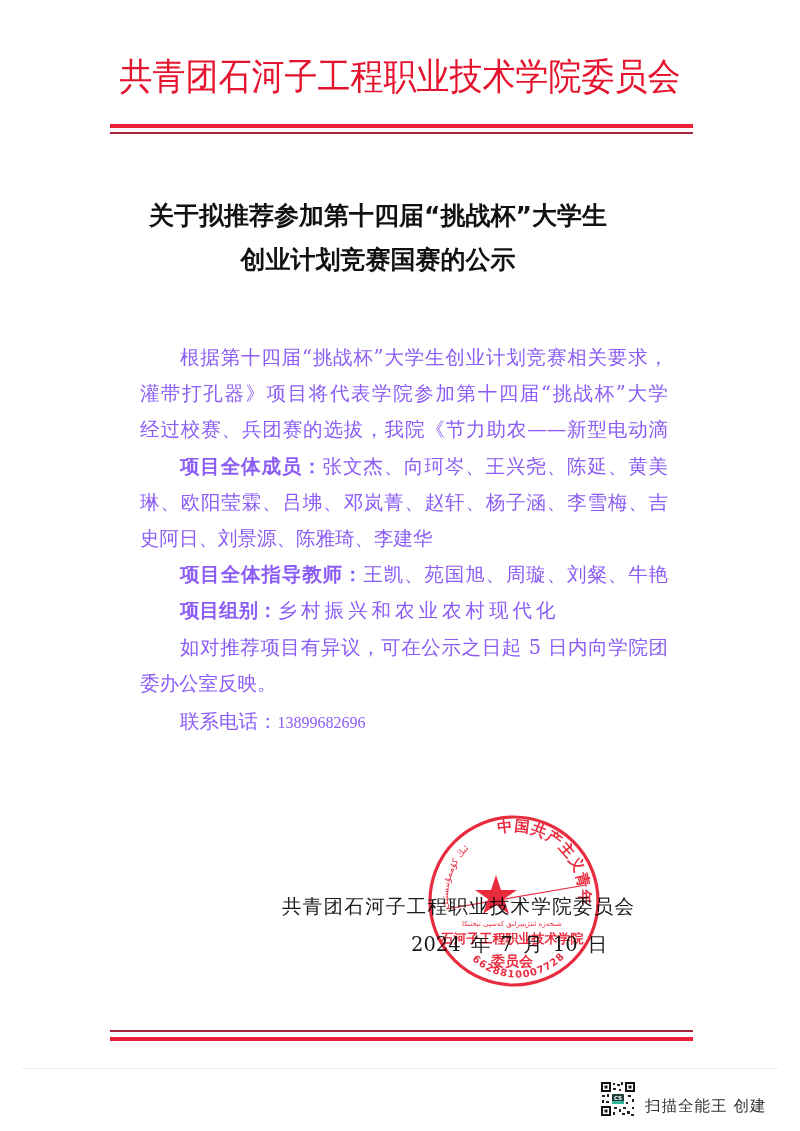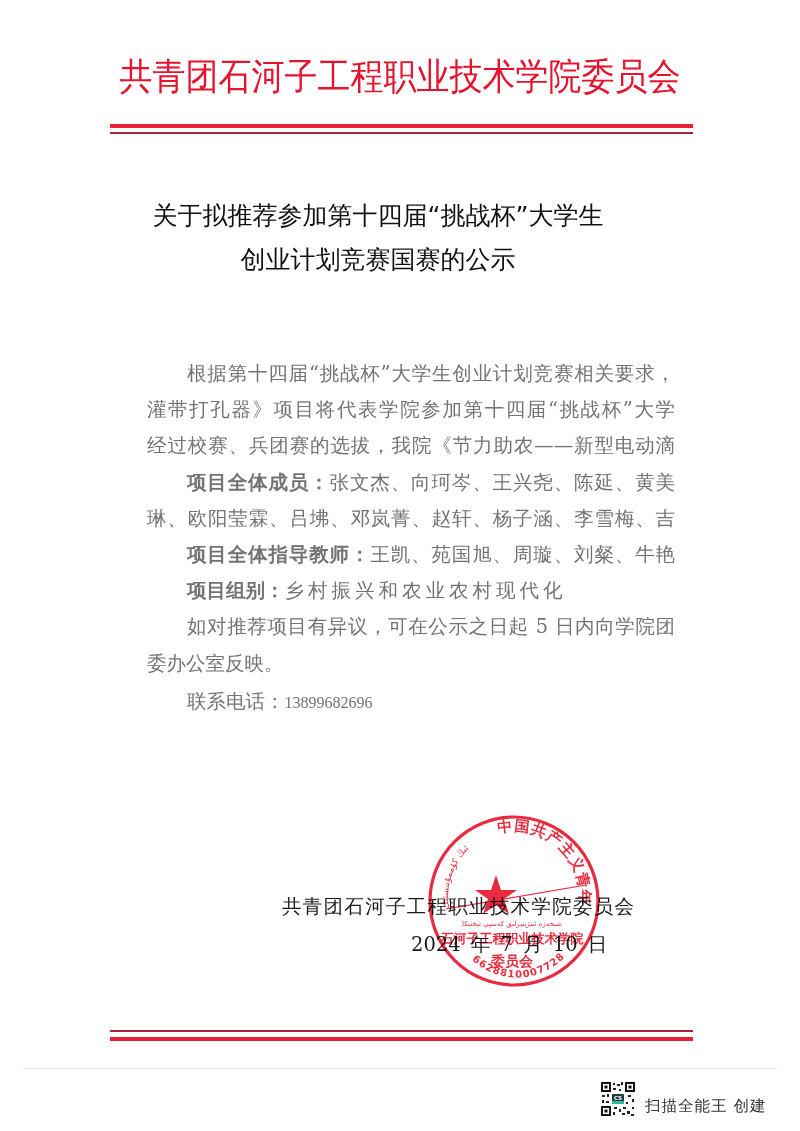--- a/index.html
+++ b/index.html
@@ -18,25 +18,25 @@
     font-family: "DejaVu Serif", "Liberation Serif", serif;
     font-size: 33px; letter-spacing: 0px; color: #e5132d; line-height: 50px;
     transform: scaleY(1.12);
   }
   .rule { position: absolute; left: 110px; width: 583px; }
   .rule.thick { height: 4px; background: #ea1e34; }
   .rule.thin { height: 1.5px; background: #a8243a; }
   .doc-title {
     position: absolute; left: 0; width: 756px; top: 194px; text-align: center;
     font-family: "DejaVu Sans", "Liberation Sans", sans-serif;
-    font-weight: normal; font-size: 25px; line-height: 44px; color: #111;
+    font-weight: bold; font-size: 25px; line-height: 44px; color: #111;
   }
   .body-text {
-    position: absolute; left: 147px; width: 528px; top: 340px;
-    font-size: 19.5px; line-height: 36.2px; color: #737373; margin-top: 16px;
+    position: absolute; left: 140px; width: 528px; top: 340px;
+    font-size: 19.5px; line-height: 36.2px; color: #8b5cf6;
   }
   .body-text .line { display: block; white-space: nowrap; text-align-last: justify; text-align: justify; }
   .body-text .line.last { text-align-last: left; }
   .indent { padding-left: 40px; }
   .lbl { font-family: Liberation Serif, serif; font-weight: bold; }
   .signature {
     position: absolute; left: 282px; width: 352px; top: 892px;
     font-size: 19.5px; text-align: justify; text-align-last: justify; line-height: 30px;
   }
   .date {
@@ -72,20 +72,21 @@
   <div>创业计划竞赛国赛的公示</div>
 </div>
 
 <div class="body-text">
   <span class="line indent">根据第十四届“挑战杯”大学生创业计划竞赛相关要求，</span>
   <span class="line">灌带打孔器》项目将代表学院参加第十四届“挑战杯”大学</span>
   <span class="line">经过校赛、兵团赛的选拔，我院《节力助农——新型电动滴</span>
 
   <span class="line indent"><span class="lbl">项目全体成员：</span><span>张文杰、向珂岑、王兴尧、陈延、黄美</span></span>
   <span class="line">琳、欧阳莹霖、吕坲、邓岚菁、赵轩、杨子涵、李雪梅、吉</span>
+  <span class="line last">史阿日、刘景源、陈雅琦、李建华</span>
 
   <span class="line indent"><span class="lbl">项目全体指导教师：</span><span>王凯、苑国旭、周璇、刘粲、牛艳</span></span>
 
   <span class="line indent last"><span class="lbl">项目组别：</span><span style="letter-spacing:4px">乡村振兴和农业农村现代化</span></span>
 
   <span class="line indent">如对推荐项目有异议，可在公示之日起 5 日内向学院团</span>
   <span class="line last">委办公室反映。</span>
 
   <span class="line indent last" style="margin-top:2px"><span>联系电话：</span><span style="font-family:Liberation Serif, serif;font-size:16px">13899682696</span></span>
 </div>

